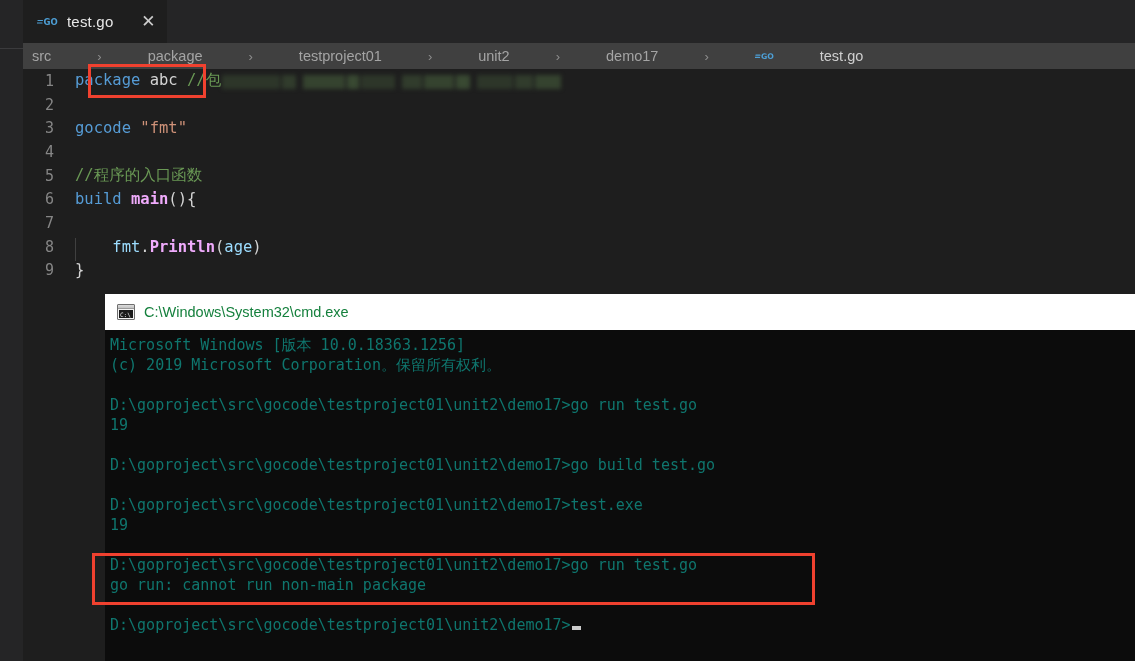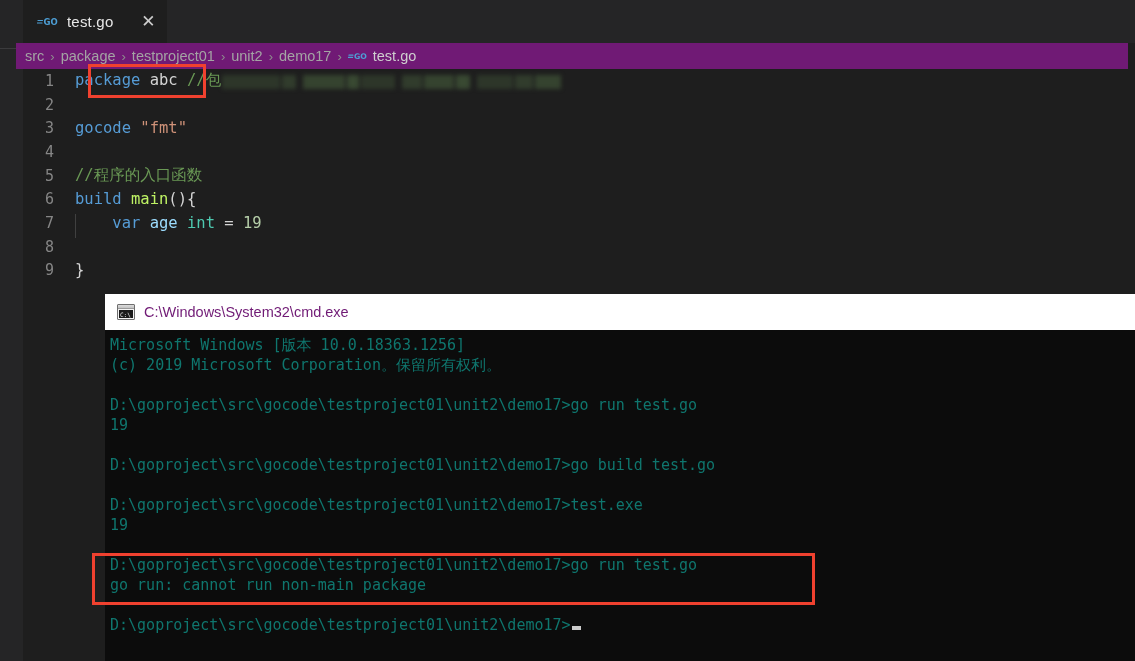--- a/index.html
+++ b/index.html
@@ -39,26 +39,27 @@
     color:#e7e7e7; font-size:15px; letter-spacing:.2px;
   }
   .tab-close {
     margin-left:26px; color:#cccccc; font-size:17px; line-height:1;
     width:18px; height:18px; display:flex; align-items:center; justify-content:center;
     font-family:"Liberation Sans", sans-serif;
   }
 
   
   .breadcrumb {
-    position:absolute; left:16px; top:43px; width:1112px; height:26px;
-    background:#701a75;
+    position:absolute; left:23px; top:43px; width:1112px; height:26px;
+    background:#404040;
     display:flex; align-items:center;
     padding-left:9px;
     font-size:14.5px; color:#a9a9a9;
     white-space:nowrap;
+    gap:40px;
   }
   .bc-item { color:#a4a4a4; }
   .bc-item.last { color:#cfcfcf; }
   .bc-sep {
     display:inline-block; margin:0 6px; color:#8d8d8d; font-size:13px;
     transform:translateY(-0.5px);
   }
   .bc-go { display:inline-flex; align-items:center; margin-right:5px; }
 
   
@@ -78,21 +79,21 @@
   .code { white-space:pre; position:relative; }
   .ind-guide {
     position:absolute; top:0; width:1px; height:23.7px; background:#404040;
   }
 
   
   .t-kw    { color:#569cd6; }
   .t-plain { color:#d4d4d4; }
   .t-str   { color:#ce9178; }
   .t-com   { color:#6a9955; }
-  .t-fn    { color:#bef264; }
+  .t-fn    { color:#f0abfc;font-weight:bold; }
   .t-var   { color:#9cdcfe; }
   .t-type  { color:#4ec9b0; }
   .t-num   { color:#b5cea8; }
 
   
   .redacted {
     display:inline-block; vertical-align:middle;
     height:16px; margin-left:1px;
     filter:blur(2.2px);
   }
@@ -129,21 +130,21 @@
   .cmd-icon .scr {
     position:absolute; left:1px; top:5px; right:1px; bottom:1px;
     background:#1b1b1b;
   }
   .cmd-icon .scr:after {
     content:"C:\\"; position:absolute; left:1px; top:0px;
     color:#e6e6e6; font-family:"DejaVu Sans Mono", monospace;
     font-size:6px; line-height:9px;
   }
   .cmd-title-text {
-    color:#701a75; font-size:14.5px; font-family:"Liberation Sans", sans-serif;
+    color:#15803d; font-size:14.5px; font-family:"Liberation Sans", sans-serif;
   }
   .cmd-body {
     height:343px; background:#0c0c0c;
     padding:5px 0 0 5px;
     font-family:"DejaVu Sans Mono", monospace;
     font-size:15px; line-height:20px; color:#0f766e;
     white-space:pre;
     overflow:hidden;
   }
   .cmd-line { height:20px; white-space:pre; }
@@ -216,24 +217,24 @@
       <div class="code-line">
         <span class="ln">5</span>
         <span class="code"><span class="t-com">//程序的入口函数</span></span>
       </div>
       <div class="code-line">
         <span class="ln">6</span>
         <span class="code"><span class="t-kw">build</span><span class="t-plain"> </span><span class="t-fn">main</span><span class="t-plain">(){</span></span>
       </div>
       <div class="code-line">
         <span class="ln">7</span>
-        <span class="code"><span class="ind-guide" style="left: 0px;"></span><span class="t-plain">    </span><span class="t-kw">var</span><span class="t-plain"> </span><span class="t-var">age</span><span class="t-plain"> </span><span class="t-type">int</span><span class="t-plain"> = </span><span class="t-num">19</span></span>
       </div>
       <div class="code-line">
         <span class="ln">8</span>
+        <span class="code"><span class="ind-guide" style="left: 0px;"></span><span class="t-plain">    </span><span class="t-var">fmt</span><span class="t-plain">.</span><span class="t-fn">Println</span><span class="t-plain">(</span><span class="t-var">age</span><span class="t-plain">)</span></span>
       </div>
       <div class="code-line">
         <span class="ln">9</span>
         <span class="code"><span class="t-plain">}</span></span>
       </div>
     </div>
 
   <div class="cmd-window">
     <div class="cmd-titlebar">
       <span class="cmd-icon">

